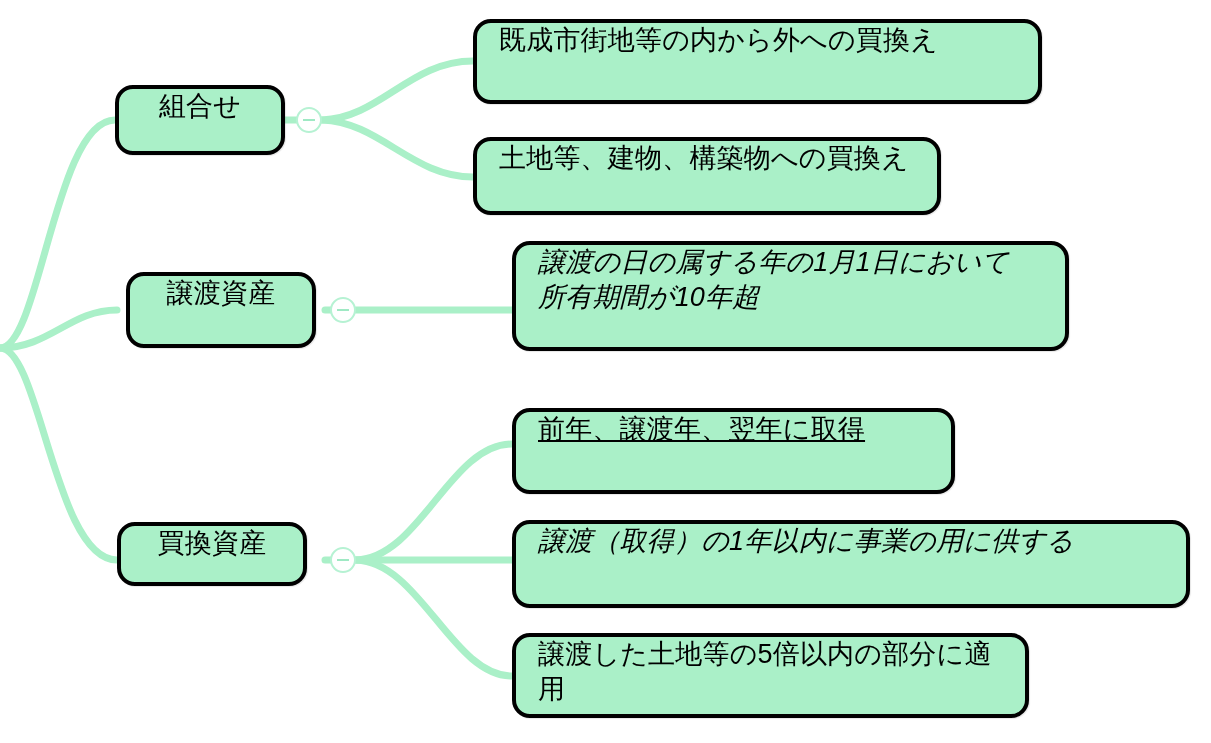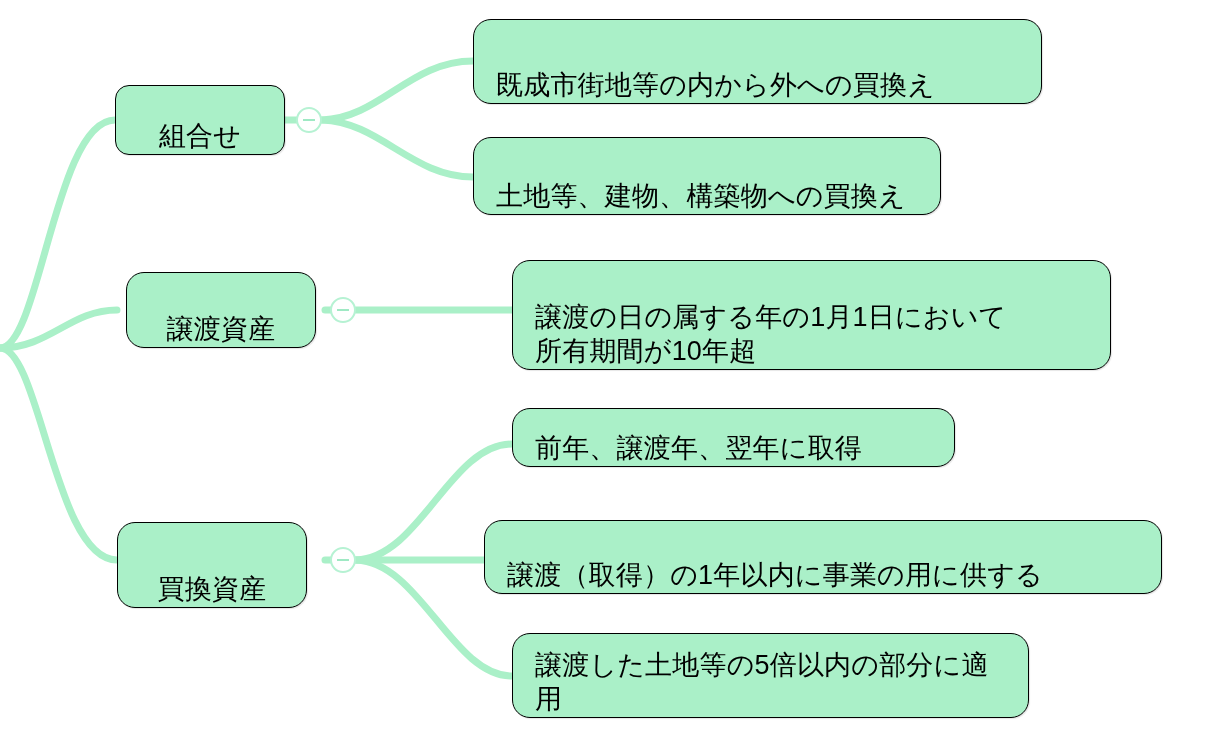--- a/index.html
+++ b/index.html
@@ -29,24 +29,24 @@
     top: 0;
     width: 1211px;
     height: 743px;
     pointer-events: none;
   }
 
   .node {
     position: absolute;
     box-sizing: border-box;
     background: #aaf0c8;
-    border: 1px solid #000000;
+    border: 4px solid #000000;
     border-radius: 18px;
     display: flex;
-    align-items: flex-end;
+    align-items: flex-start;
     color: #000000;
     font-size: 27px;
     line-height: 1.28;
     letter-spacing: 0.2px;
     padding: 0 22px;
     white-space: pre-line;
     box-shadow: 1px 1px 1px rgba(0,0,0,0.10);
   }
 
   .node.branch {
@@ -98,53 +98,53 @@
       <path d="M 325 310 L 332 310"></path>
       <path d="M 356 310 L 512 310"></path>
 
       <path d="M 325 560 L 332 560"></path>
       <path d="M 356 560 C 420 558 450 444 512 444"></path>
       <path d="M 356 560 L 512 560"></path>
       <path d="M 356 560 C 420 562 452 676 512 676"></path>
     </g>
   </svg>
 
-  <div class="node branch" style="left:115px; top:85px; width:170px; height:70px;border-radius:14px;">
+  <div class="node branch" style="left:115px; top:85px; width:170px; height:70px;">
     <span>組合せ</span>
   </div>
   <div class="toggle" style="left:296px; top:107px;"></div>
 
   <div class="node branch" style="left:126px; top:272px; width:190px; height:76px;">
     <span>譲渡資産</span>
   </div>
   <div class="toggle" style="left:330px; top:297px;"></div>
 
-  <div class="node branch" style="left:117px; top:522px; width:190px; height:86px;">
+  <div class="node branch" style="left:117px; top:522px; width:190px; height:64px;">
     <span>買換資産</span>
   </div>
   <div class="toggle" style="left:330px; top:547px;"></div>
 
   <div class="node leaf" style="left:473px; top:19px; width:569px; height:85px;">
     <span>既成市街地等の内から外への買換え</span>
   </div>
 
   <div class="node leaf" style="left:473px; top:137px; width:468px; height:78px;">
     <span>土地等、建物、構築物への買換え</span>
   </div>
 
-  <div class="node leaf" style="left:512px; top:260px; width:599px; height:110px;">
+  <div class="node leaf" style="left:512px; top:241px; width:557px; height:110px;font-style:italic;">
     <span>譲渡の日の属する年の1月1日において
 所有期間が10年超</span>
   </div>
 
-  <div class="node leaf" style="left:512px; top:408px; width:443px; height:59px;">
+  <div class="node leaf" style="left:512px; top:408px; width:443px; height:86px;text-decoration:underline;">
     <span>前年、譲渡年、翌年に取得</span>
   </div>
 
-  <div class="node leaf" style="left:484px; top:520px; width:678px; height:74px;">
+  <div class="node leaf" style="left:512px; top:520px; width:678px; height:88px;font-style:italic;">
     <span>譲渡（取得）の1年以内に事業の用に供する</span>
   </div>
 
   <div class="node leaf" style="left:512px; top:633px; width:517px; height:85px;">
     <span>譲渡した土地等の5倍以内の部分に適用</span>
   </div>
 
 </div>
 
 </body></html>

